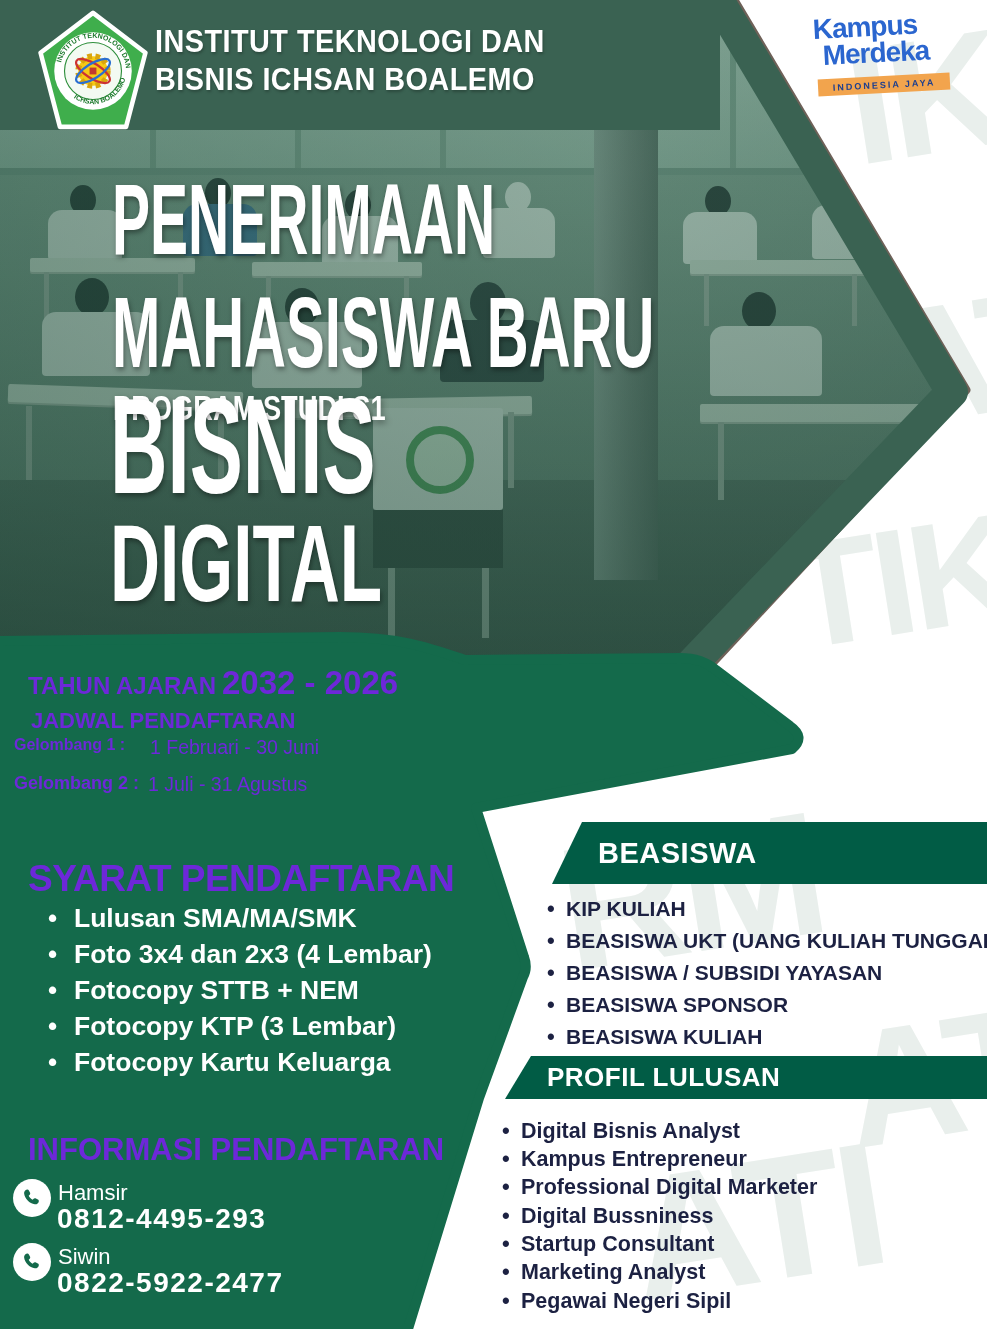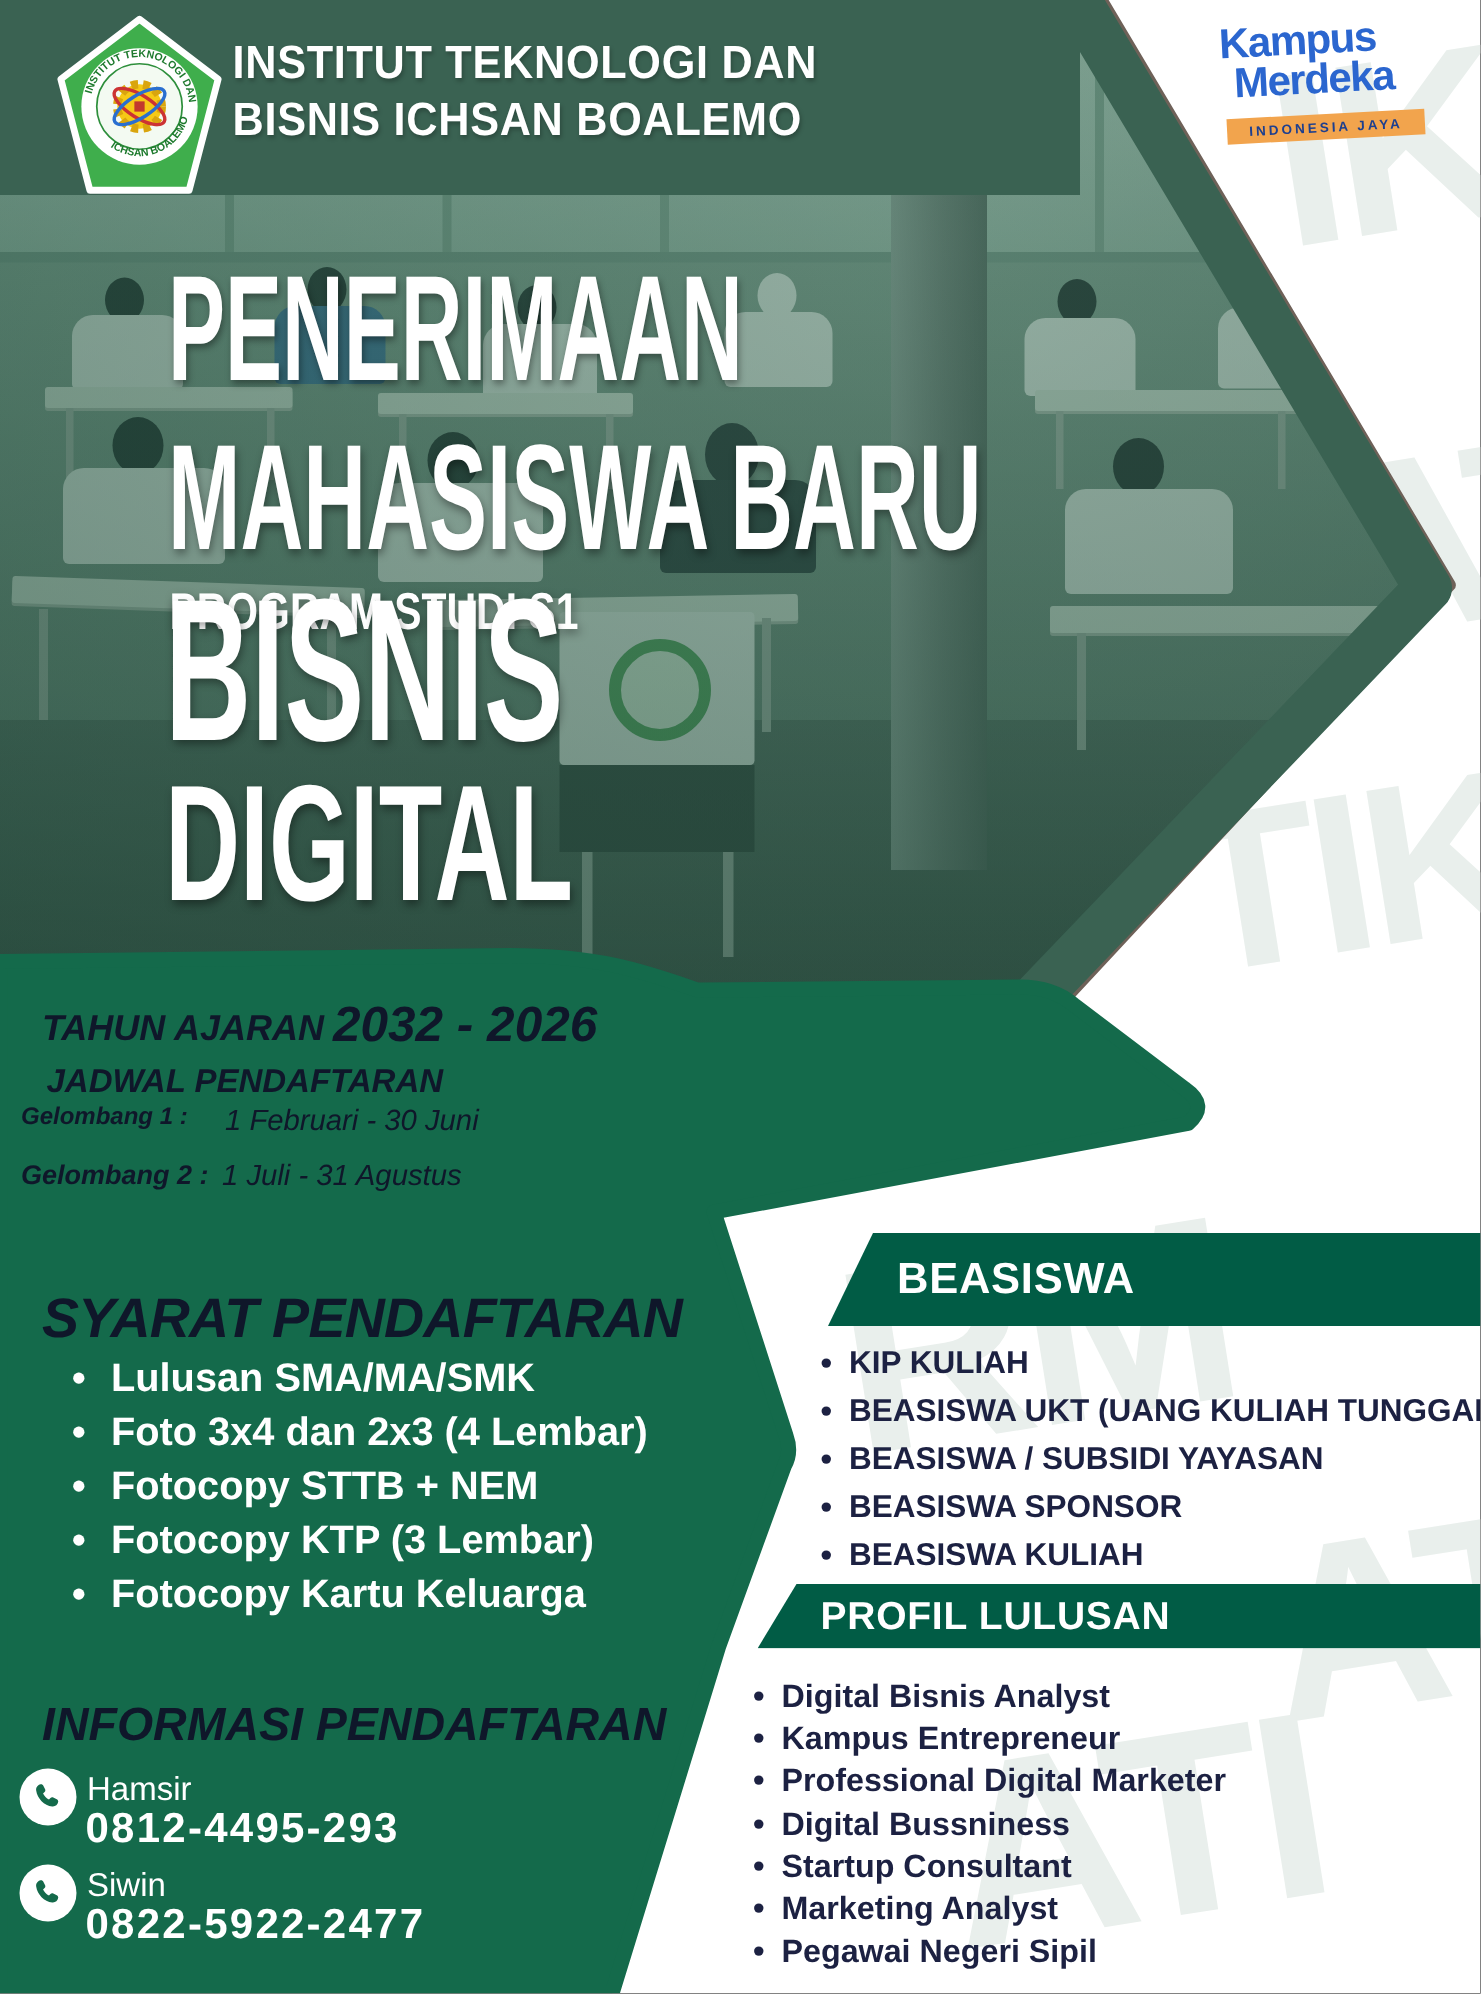--- a/index.html
+++ b/index.html
@@ -50,21 +50,21 @@
   .km .l2{margin-left:10px;margin-top:-2px;}
   .km .ribbon{position:absolute;left:6px;top:60px;width:132px;height:17px;background:#f2a44d;
          transform:rotate(-3deg);display:flex;align-items:center;justify-content:center;
          font-size:9px;font-weight:700;color:#1d3f8f;letter-spacing:2px;}
 
   
   .hero{position:absolute;color:#fff;font-weight:800;line-height:1;white-space:nowrap;
         transform-origin:left top;text-shadow:2px 3px 7px rgba(0,0,0,.38);}
 
   
-  .band-t{position:absolute;color:#0f172a;white-space:nowrap;font-style:italic;}
+  .band-t{position:absolute;color:#6d28d9;white-space:nowrap;}
 
   
   .req-row{position:absolute;color:#fff;font-weight:700;font-size:26.5px;white-space:nowrap;}
   .req-row::before{content:"•";position:absolute;left:-26px;top:0;font-size:26px;}
   .contact-name{position:absolute;color:#fff;font-size:22px;font-weight:400;}
   .contact-phone{position:absolute;color:#fff;font-size:28px;font-weight:800;letter-spacing:1.5px;}
   .ccirc{position:absolute;width:38px;height:38px;border-radius:50%;background:#fff;
          display:flex;align-items:center;justify-content:center;}
 
   

